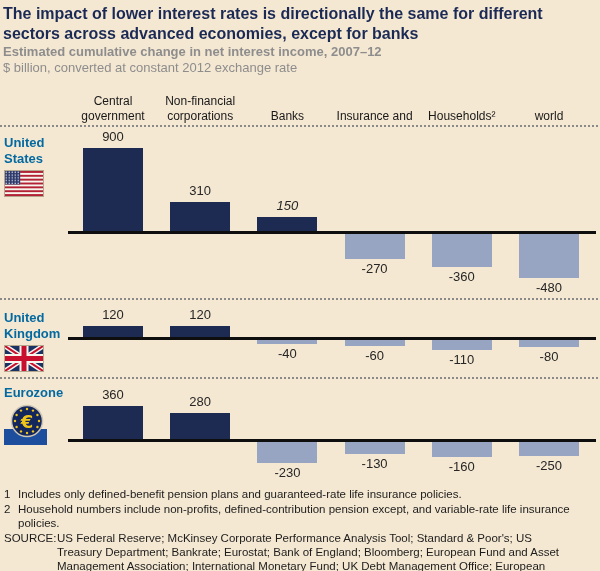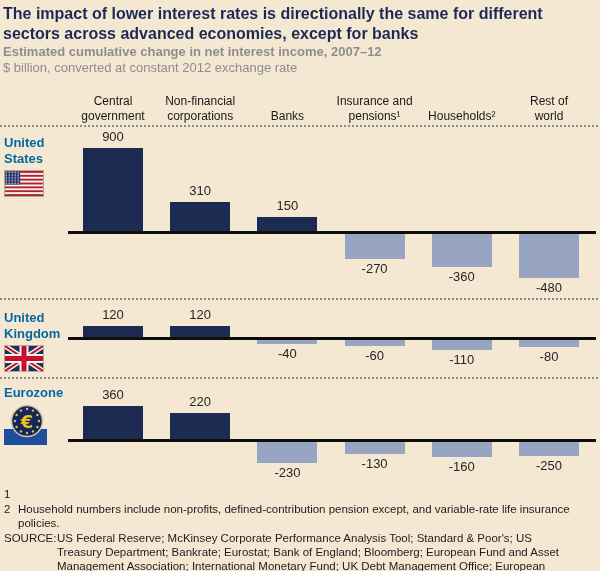--- a/index.html
+++ b/index.html
@@ -136,36 +136,34 @@
       </div>
       <div class="col-header" style="left: 154.2px; top: 88px; width: 92px; height: 36px;">
         <div>Non-financial</div>
         <div>corporations</div>
       </div>
       <div class="col-header" style="left: 241.4px; top: 88px; width: 92px; height: 36px;">
         <div>Banks</div>
       </div>
       <div class="col-header" style="left: 328.6px; top: 88px; width: 92px; height: 36px;">
         <div>Insurance and</div>
-        <div>pensions¹</div>
       </div>
       <div class="col-header" style="left: 415.8px; top: 88px; width: 92px; height: 36px;">
         <div>Households²</div>
       </div>
       <div class="col-header" style="left: 503px; top: 88px; width: 92px; height: 36px;">
-        <div>Rest of</div>
         <div>world</div>
       </div>
       <div class="baseline" style="left: 68px; top: 231px; width: 528px;"></div>
       <div class="bar pos" style="left: 83px; width: 60px; height: 83px; top: 148px;"></div>
       <div class="bar-label" style="left: 73px; width: 80px; top: 129px;">900</div>
       <div class="bar pos" style="left: 170.2px; width: 60px; height: 29px; top: 202px;"></div>
       <div class="bar-label" style="left: 160.2px; width: 80px; top: 183px;">310</div>
       <div class="bar pos" style="left: 257.4px; width: 60px; height: 14px; top: 217px;"></div>
-      <div class="bar-label" style="left: 247.4px; width: 80px; top: 198px;">150</div>
+      <div class="bar-label" style="left: 247.4px; width: 80px; top: 198px; font-style: italic;">150</div>
       <div class="bar neg" style="left: 344.6px; width: 60px; height: 25px; top: 234px;"></div>
       <div class="bar-label" style="left: 334.6px; width: 80px; top: 261px;">-270</div>
       <div class="bar neg" style="left: 431.8px; width: 60px; height: 33px; top: 234px;"></div>
       <div class="bar-label" style="left: 421.8px; width: 80px; top: 269px;">-360</div>
       <div class="bar neg" style="left: 519px; width: 60px; height: 44px; top: 234px;"></div>
       <div class="bar-label" style="left: 509px; width: 80px; top: 280px;">-480</div>
       <div class="baseline" style="left: 68px; top: 337px; width: 528px;"></div>
       <div class="bar pos" style="left: 83px; width: 60px; height: 11px; top: 326px;"></div>
       <div class="bar-label" style="left: 73px; width: 80px; top: 307px;">120</div>
       <div class="bar pos" style="left: 170.2px; width: 60px; height: 11px; top: 326px;"></div>
@@ -175,34 +173,35 @@
       <div class="bar neg" style="left: 344.6px; width: 60px; height: 6px; top: 340px;"></div>
       <div class="bar-label" style="left: 334.6px; width: 80px; top: 348px;">-60</div>
       <div class="bar neg" style="left: 431.8px; width: 60px; height: 10px; top: 340px;"></div>
       <div class="bar-label" style="left: 421.8px; width: 80px; top: 352px;">-110</div>
       <div class="bar neg" style="left: 519px; width: 60px; height: 7px; top: 340px;"></div>
       <div class="bar-label" style="left: 509px; width: 80px; top: 349px;">-80</div>
       <div class="baseline" style="left: 68px; top: 439px; width: 528px;"></div>
       <div class="bar pos" style="left: 83px; width: 60px; height: 33px; top: 406px;"></div>
       <div class="bar-label" style="left: 73px; width: 80px; top: 387px;">360</div>
       <div class="bar pos" style="left: 170.2px; width: 60px; height: 26px; top: 413px;"></div>
-      <div class="bar-label" style="left: 160.2px; width: 80px; top: 394px;">220</div>
+      <div class="bar-label" style="left: 160.2px; width: 80px; top: 394px;">280</div>
       <div class="bar neg" style="left: 257.4px; width: 60px; height: 21px; top: 442px;"></div>
       <div class="bar-label" style="left: 247.4px; width: 80px; top: 465px;">-230</div>
       <div class="bar neg" style="left: 344.6px; width: 60px; height: 12px; top: 442px;"></div>
       <div class="bar-label" style="left: 334.6px; width: 80px; top: 456px;">-130</div>
       <div class="bar neg" style="left: 431.8px; width: 60px; height: 15px; top: 442px;"></div>
       <div class="bar-label" style="left: 421.8px; width: 80px; top: 459px;">-160</div>
       <div class="bar neg" style="left: 519px; width: 60px; height: 14px; top: 442px;"></div>
       <div class="bar-label" style="left: 509px; width: 80px; top: 458px;">-250</div>
     </div>
 
   <div class="footnotes">
     <div class="fn">
       <span class="fn-num">1</span>
+      <span>Includes only defined-benefit pension plans and guaranteed-rate life insurance policies.</span>
     </div>
     <div class="fn">
       <span class="fn-num">2</span>
       <span>Household numbers include non-profits, defined-contribution pension except, and variable-rate life insurance policies.</span>
     </div>
     <div class="src">
       <span class="src-label">SOURCE:</span>
       <span class="src-text">US Federal Reserve; McKinsey Corporate Performance Analysis Tool; Standard &amp; Poor's; US Treasury Department; Bankrate; Eurostat; Bank of England; Bloomberg; European Fund and Asset Management Association; International Monetary Fund; UK Debt Management Office; European Central Bank; McKinsey Global Institute analysis</span>
     </div>
   </div>

